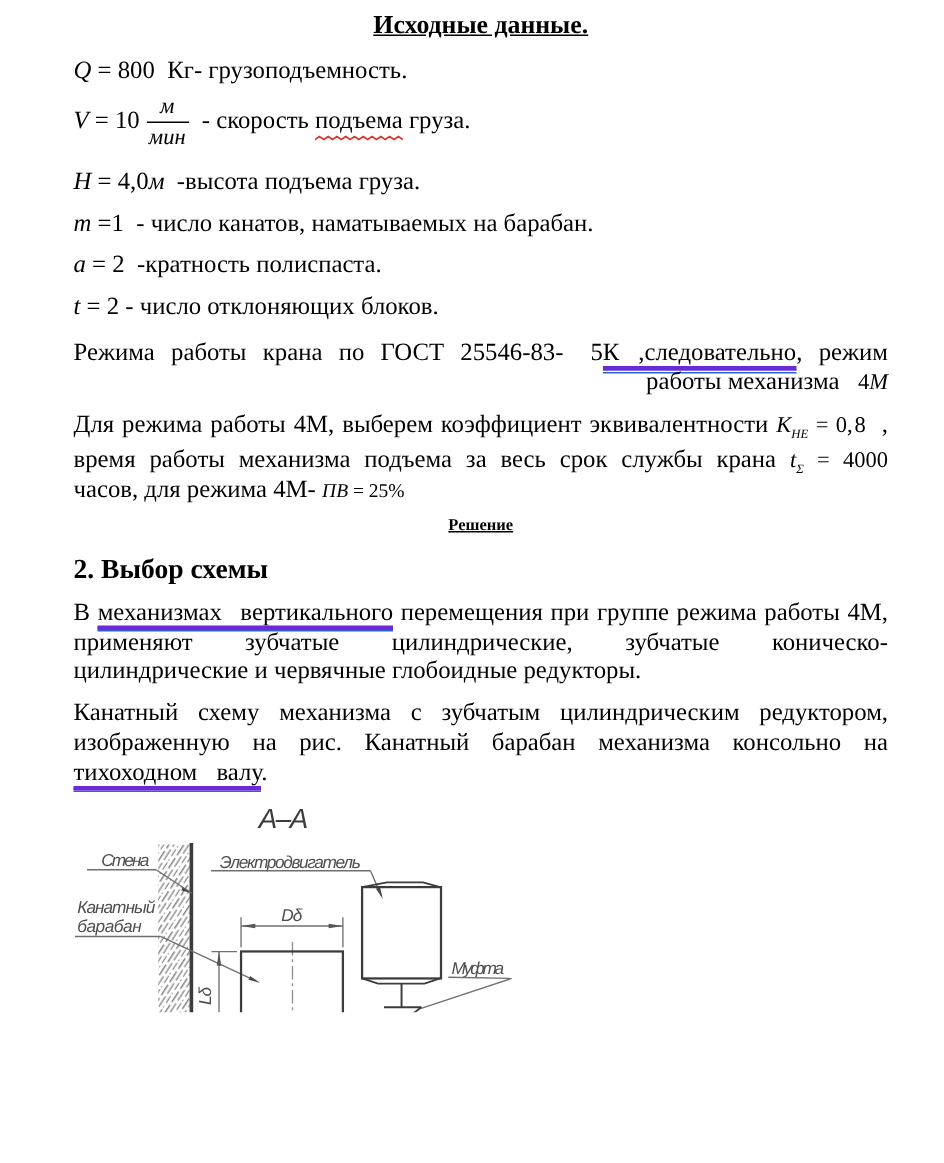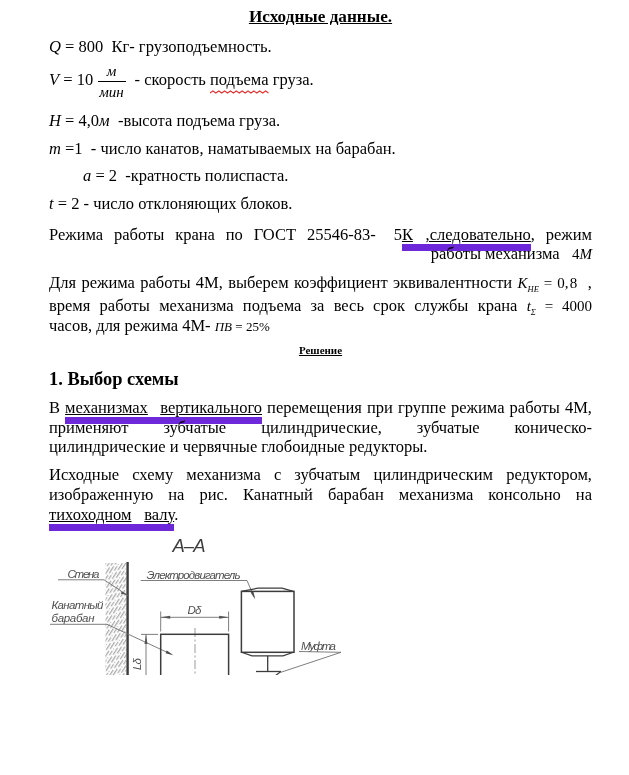--- a/index.html
+++ b/index.html
@@ -3,21 +3,21 @@
 <meta charset="utf-8">
 <style>
 html,body{margin:0;padding:0;background:#fff;}
 #page{position:relative;width:629px;height:675px;background:#fff;overflow:hidden;
   font-family:"Liberation Serif",serif;font-size:16.5px;color:#000;}
 .ln{position:absolute;left:49px;width:543px;line-height:1;white-space:nowrap;}
 .j{white-space:normal;text-align:justify;text-align-last:justify;}
 .c{text-align:center;text-align-last:center;white-space:nowrap;}
 .b{font-weight:bold;}
 i{font-style:italic;}
-.u{border-bottom:7px solid #6d28d9;text-decoration:underline;}
+.u{border-bottom:3px solid #6d28d9;}
 .bu{border-bottom:3px double #2f62cc;padding-bottom:1.3px;}
 .du{text-decoration:underline;}
 .sp{display:inline-block;}
 .sub{font-size:8.5px;font-style:italic;vertical-align:-4px;letter-spacing:0;}
 .phold{display:inline-block;width:29px;}
 .frac{position:absolute;left:48.5px;top:-6.7px;width:28px;text-align:center;font-size:15px;font-style:italic;line-height:13px;}
 .frac .nu{display:block;padding-bottom:3px;}
 .frac .de{display:block;border-top:1px solid #000;padding-top:4px;}
 .rw{position:relative;}
 svg.squig{position:absolute;left:0;bottom:-5px;width:100%;height:4px;}
@@ -34,40 +34,40 @@
         <span class="nu">м</span>
         <span class="de">мин</span>
       </span><i>V</i> = 10&nbsp; <span class="phold"></span> - скорость <span class="rw">подъема<svg class="squig" viewBox="0 0 60 4" preserveAspectRatio="none">
           <path d="M0 3 L3 1 L6 3 L9 1 L12 3 L15 1 L18 3 L21 1 L24 3 L27 1 L30 3 L33 1 L36 3 L39 1 L42 3 L45 1 L48 3 L51 1 L54 3 L57 1 L60 3" fill="none" stroke="#e03131" stroke-width="1.1"></path>
         </svg></span> груза.</div>
 
 <div class="ln" style="top:113.3px;"><i>H</i> = 4,0<i>м</i>&nbsp; -высота подъема груза.</div>
 
 <div class="ln" style="top:140.7px;"><i>m</i> =1&nbsp; - число канатов, наматываемых на барабан.</div>
 
-<div class="ln" style="top:168.2px;margin-left:34px;"><i>a</i> = 2&nbsp; -кратность полиспаста.</div>
+<div class="ln" style="top:168.2px;"><i>a</i> = 2&nbsp; -кратность полиспаста.</div>
 
 <div class="ln" style="top:195.9px;"><i>t</i> = 2 - число отклоняющих блоков.</div>
 
 <div class="ln j" style="top:227.4px;">Режима работы крана по ГОСТ 25546-83-<span class="sp" style="width:18px"></span>5<span class="bu"><span class="u">К<span class="sp" style="width:12.6px"></span>,следовательно</span></span>, режим</div>
 <div class="ln" style="top:246.1px;text-align:right;">работы механизма&nbsp;&nbsp; <span style="font-size:15px">4<i>М</i></span></div>
 
 <div class="ln j" style="top:275.1px;">Для режима работы 4М, выберем коэффициент эквивалентности <span style="font-size:15px"><i>К</i><span class="sub">НЕ</span> = 0, 8</span>&nbsp; ,</div>
 <div class="ln j" style="top:297.6px;">время работы механизма подъема за весь срок службы крана <span style="font-size:15px"><i>t</i><span class="sub">Σ</span> = 4000</span></div>
 <div class="ln" style="top:318.4px;">часов, для режима 4М-&nbsp;<span style="font-size:13px"><i>ПВ</i> = 25%</span></div>
 
 <div class="ln c b du" style="top:345.3px;left:49px;width:543px;font-size:11px;text-align:center;">Решение</div>
 
-<div class="ln b" style="top:370.4px;font-size:18.4px;">1. Выбор схемы</div>
+<div class="ln b" style="top:370.4px;font-size:18.4px;">2. Выбор схемы</div>
 
 <div class="ln j" style="top:399.8px;">В <span class="bu"><span class="u">механизмах<span class="sp" style="width:12.4px"></span>вертикального</span></span> перемещения при группе режима работы 4М,</div>
 <div class="ln j" style="top:419.5px;">применяют зубчатые цилиндрические, зубчатые коническо-</div>
 <div class="ln" style="top:439.1px;">цилиндрические и червячные глобоидные редукторы.</div>
 
-<div class="ln j" style="top:467.2px;">Исходные схему механизма с зубчатым цилиндрическим редуктором,</div>
+<div class="ln j" style="top:467.2px;">Канатный схему механизма с зубчатым цилиндрическим редуктором,</div>
 <div class="ln j" style="top:486.8px;">изображенную на рис. Канатный барабан механизма консольно на</div>
 <div class="ln" style="top:506.6px;"><span class="bu"><span class="u">тихоходном<span class="sp" style="width:12.8px"></span>валу</span></span>.</div>
 
 <svg width="629" height="775" viewBox="0 0 629 775" style="position:absolute;left:0;top:0;" xmlns="http://www.w3.org/2000/svg">
 <defs>
 <pattern id="hatch" width="10.5" height="8.4" patternTransform="rotate(-57)" patternUnits="userSpaceOnUse">
 <line x1="0" y1="0.7" x2="10.5" y2="0.7" stroke="#7a7a7a" stroke-width="0.85" stroke-dasharray="7 2.2"></line>
 <line x1="0" y1="3.5" x2="10.5" y2="3.5" stroke="#878787" stroke-width="0.85" stroke-dasharray="5.5 2.6" stroke-dashoffset="4.6"></line>
 <line x1="0" y1="6.3" x2="10.5" y2="6.3" stroke="#808080" stroke-width="0.85" stroke-dasharray="6 2.2" stroke-dashoffset="2.1"></line>
 </pattern>

